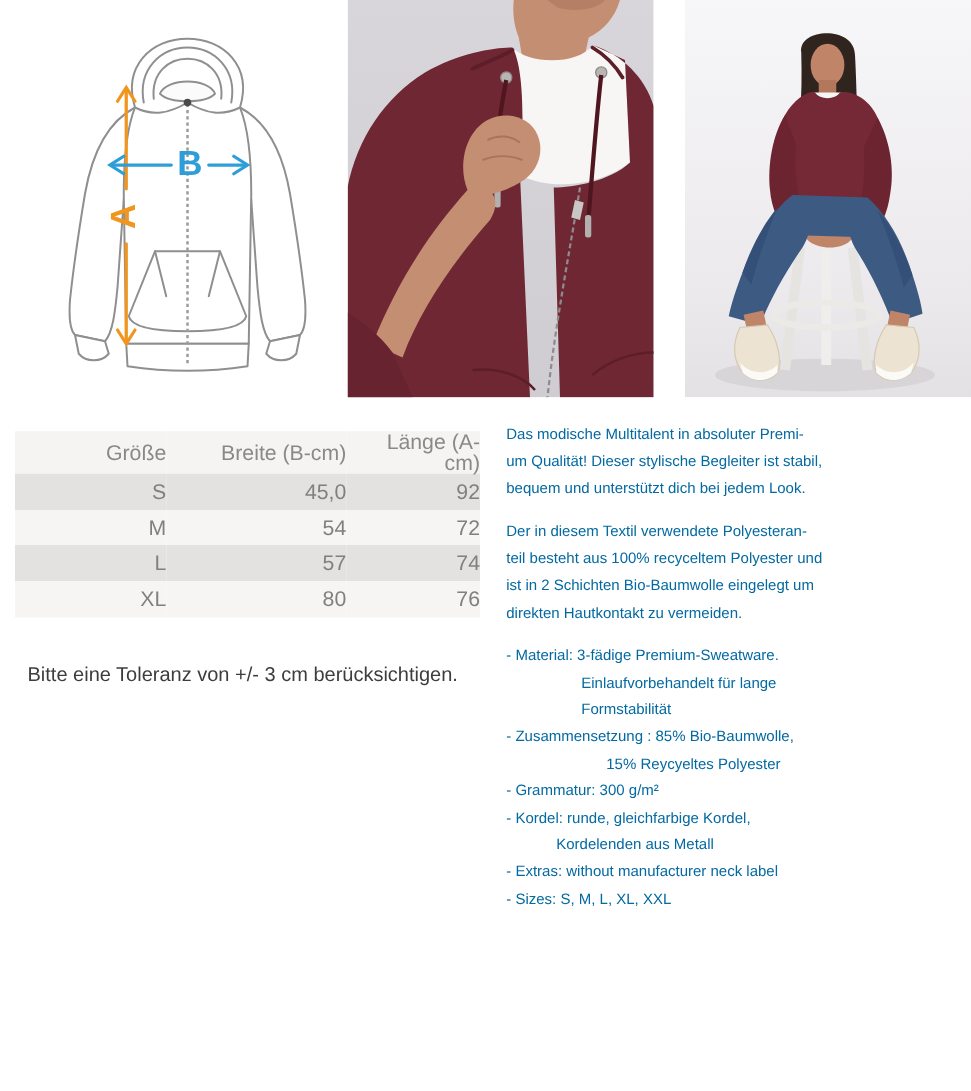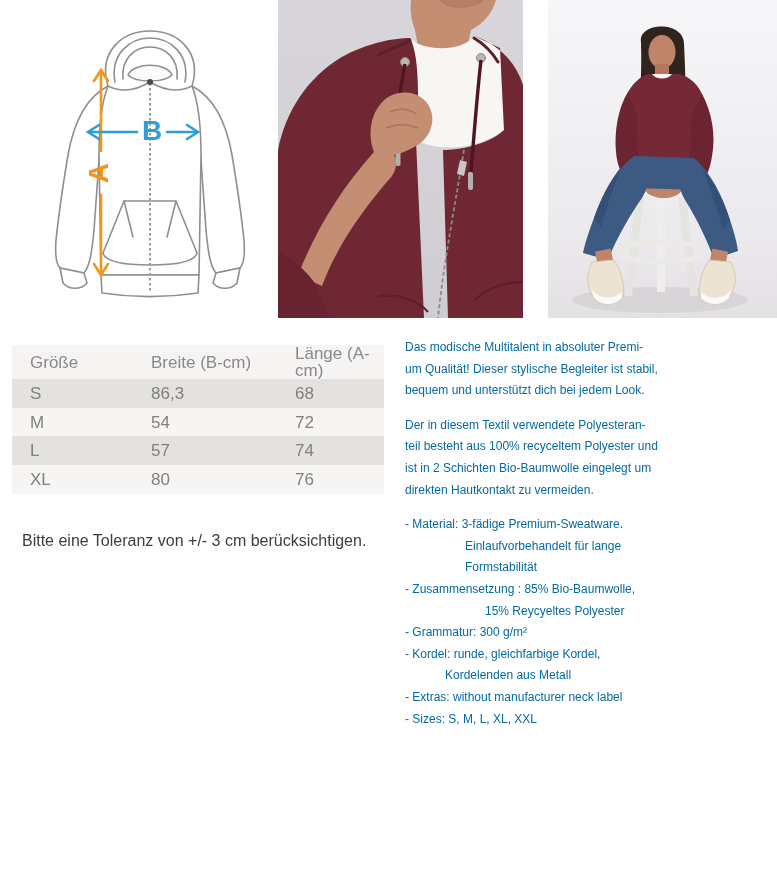--- a/index.html
+++ b/index.html
@@ -18,21 +18,21 @@
   
   .size-table {
     position:absolute; left:12px; top:345px; width:372px;
     border-collapse:collapse; table-layout:fixed;
     font-size:17px; color:#82807e;
   }
   .size-table col.c1 { width:121px; }
   .size-table col.c2 { width:144px; }
   .size-table col.c3 { width:107px; }
   .size-table th, .size-table td {
-    font-weight:normal; text-align:left; height:28.7px;
+    font-weight:normal; text-align:right; height:28.7px;
     padding:0 0 0 18px; vertical-align:middle; line-height:1;
   }
   .size-table thead tr { background:#f5f4f3; color:#8b8988; }
   .size-table tbody tr.row-dark  { background:#e3e2e1; }
   .size-table tbody tr.row-light { background:#f6f5f4; }
 
   .tolerance-note {
     position:absolute; left:22px; top:530px;
     font-size:16px; color:#3d3d3d; line-height:22px;text-align:center;
   }
@@ -202,22 +202,22 @@
   <thead>
     <tr>
       <th>Größe</th>
       <th>Breite (B-cm)</th>
       <th>Länge (A-cm)</th>
     </tr>
   </thead>
   <tbody>
     <tr class="row-dark">
       <td>S</td>
-      <td>86,3</td>
-      <td>68</td>
+      <td>45,0</td>
+      <td>92</td>
     </tr>
     <tr class="row-light">
       <td>M</td>
       <td>54</td>
       <td>72</td>
     </tr>
     <tr class="row-dark">
       <td>L</td>
       <td>57</td>
       <td>74</td>

